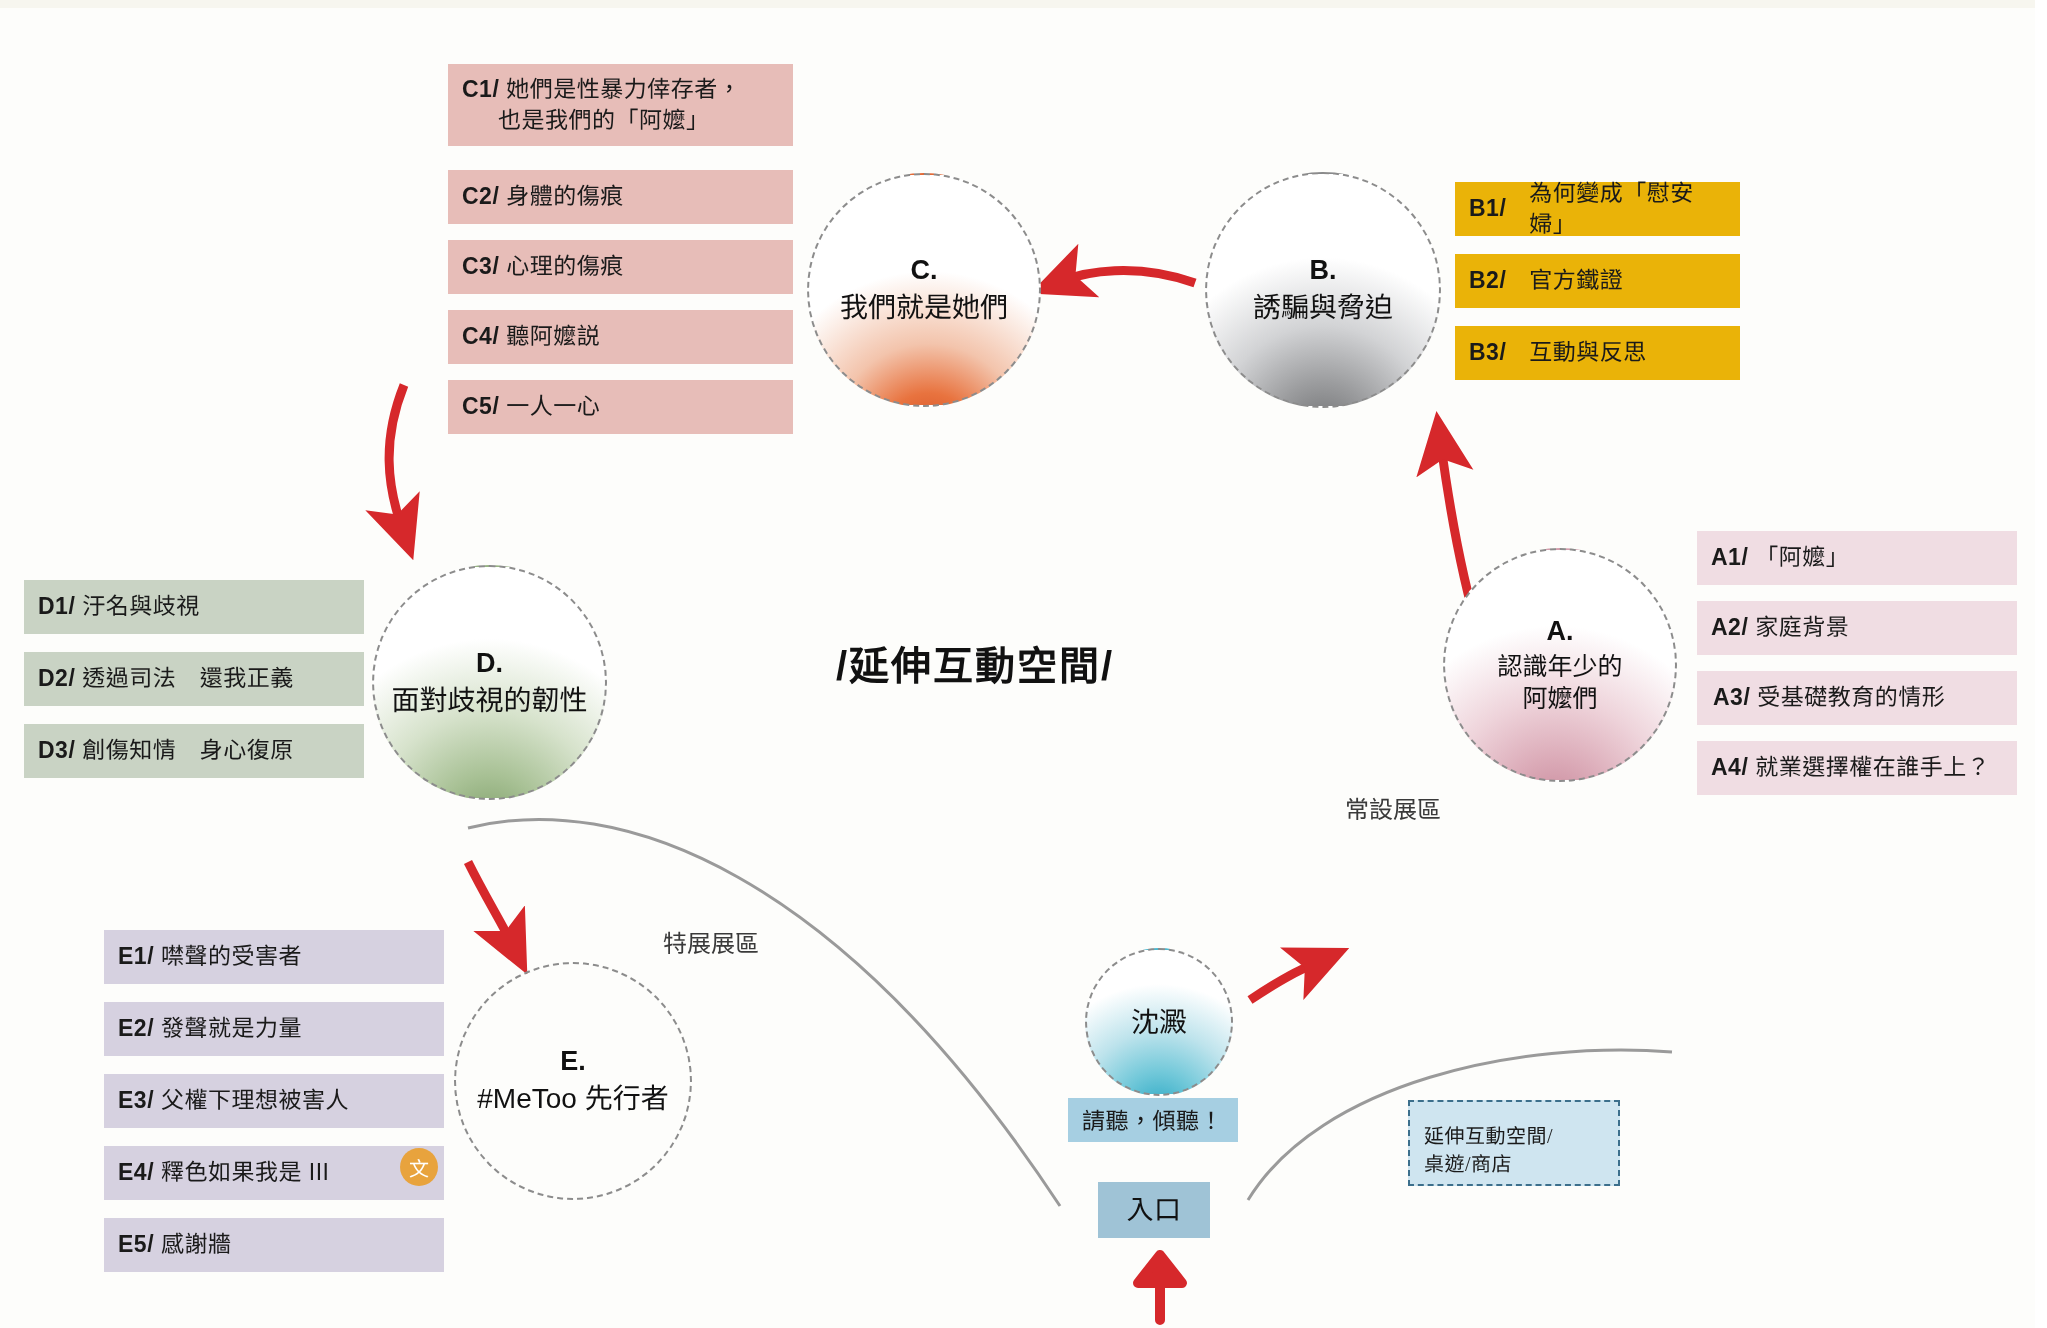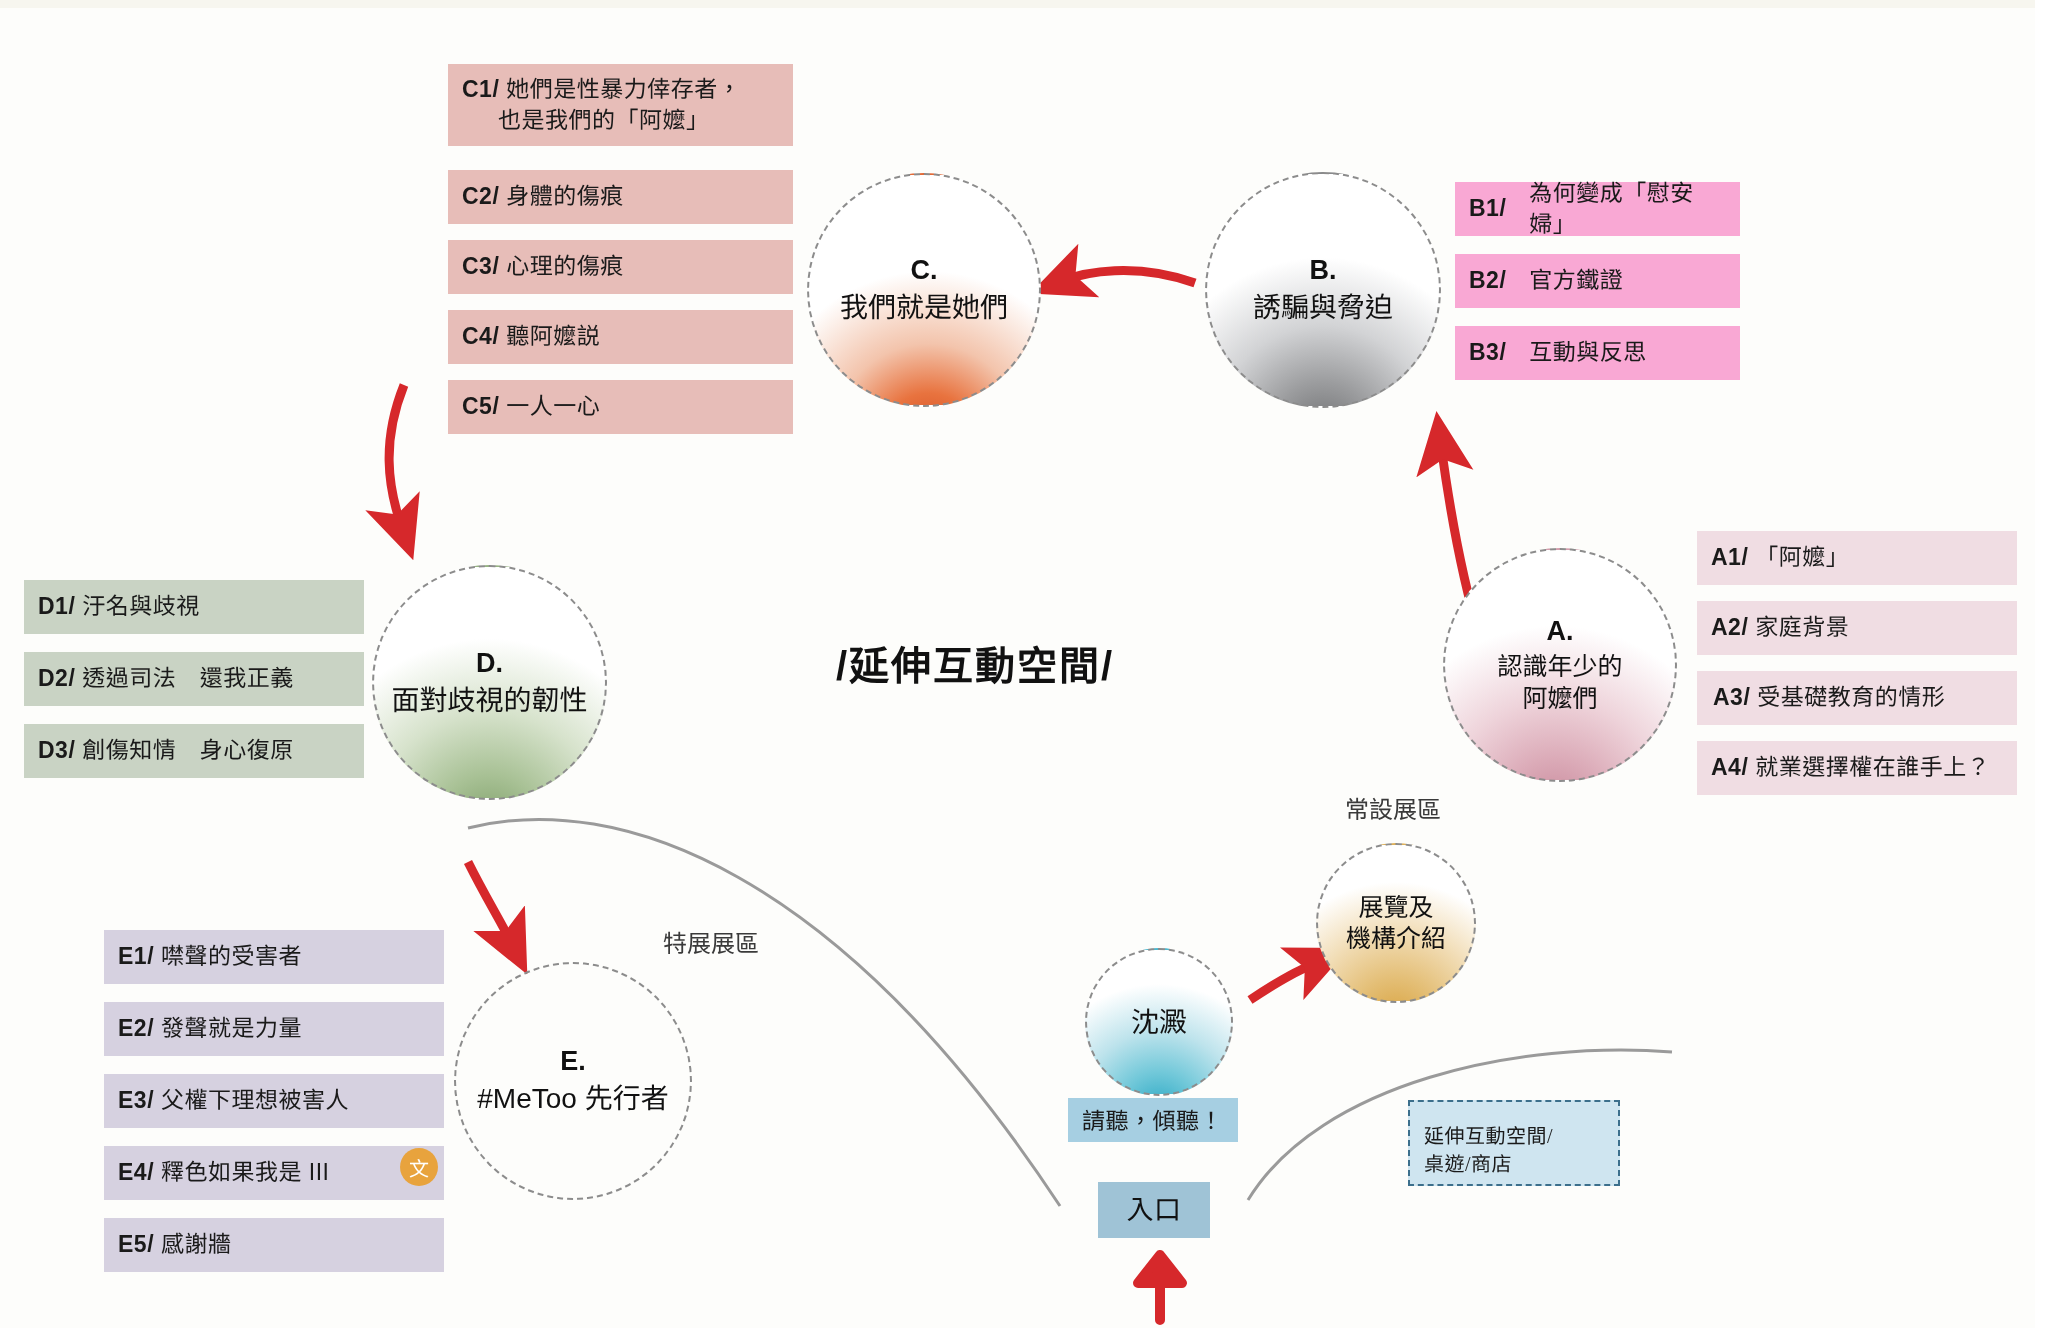--- a/index.html
+++ b/index.html
@@ -44,21 +44,21 @@
   }
   .box.multiline {
     display: block;
     padding-top: 10px;
   }
   .box b, .box .code {
     font-weight: bold;
   }
 
   .grp-c .box { background: #e7bdb8; }
-  .grp-b .box { background: #f9a8d4; gap: 8px; }
+  .grp-b .box { background: #eab308; gap: 8px; }
   .grp-a .box { background: #f0dde3; }
   .grp-d .box { background: #c9d3c4; }
   .grp-e .box { background: #d6d1e0; }
 
   .box.gold {
     background: #d5ae6b;
     display: block;
     padding: 10px 14px;
     font-size: 23px;
   }
@@ -283,24 +283,20 @@
   <div class="bubble" id="bubble-d" style="left:372px; top:565px; width:235px; height:235px;">
     <div class="letter">D.</div>
     <div class="title">面對歧視的韌性</div>
   </div>
 
   <div class="bubble" id="bubble-e" style="left:454px; top:962px; width:238px; height:238px;">
     <div class="letter">E.</div>
     <div class="title">#MeToo 先行者</div>
   </div>
 
-  <div class="bubble" id="bubble-intro" style="left:1316px; top:843px; width:160px; height:160px;">
-    <div class="title small">展覽及</div>
-    <div class="title small">機構介紹</div>
-  </div>
 
   <div class="bubble" id="bubble-chen" style="left:1085px; top:948px; width:148px; height:148px;">
     <div class="title">沈澱</div>
   </div>
 
   <div class="plain-label" style="left:1345px; top:790px;">常設展區</div>
   <div class="plain-label" style="left:663px; top:924px;">特展展區</div>
 
 
   <div class="box blue" style="left:1068px; top:1098px; width:170px; height:44px;">請聽，傾聽！</div>

